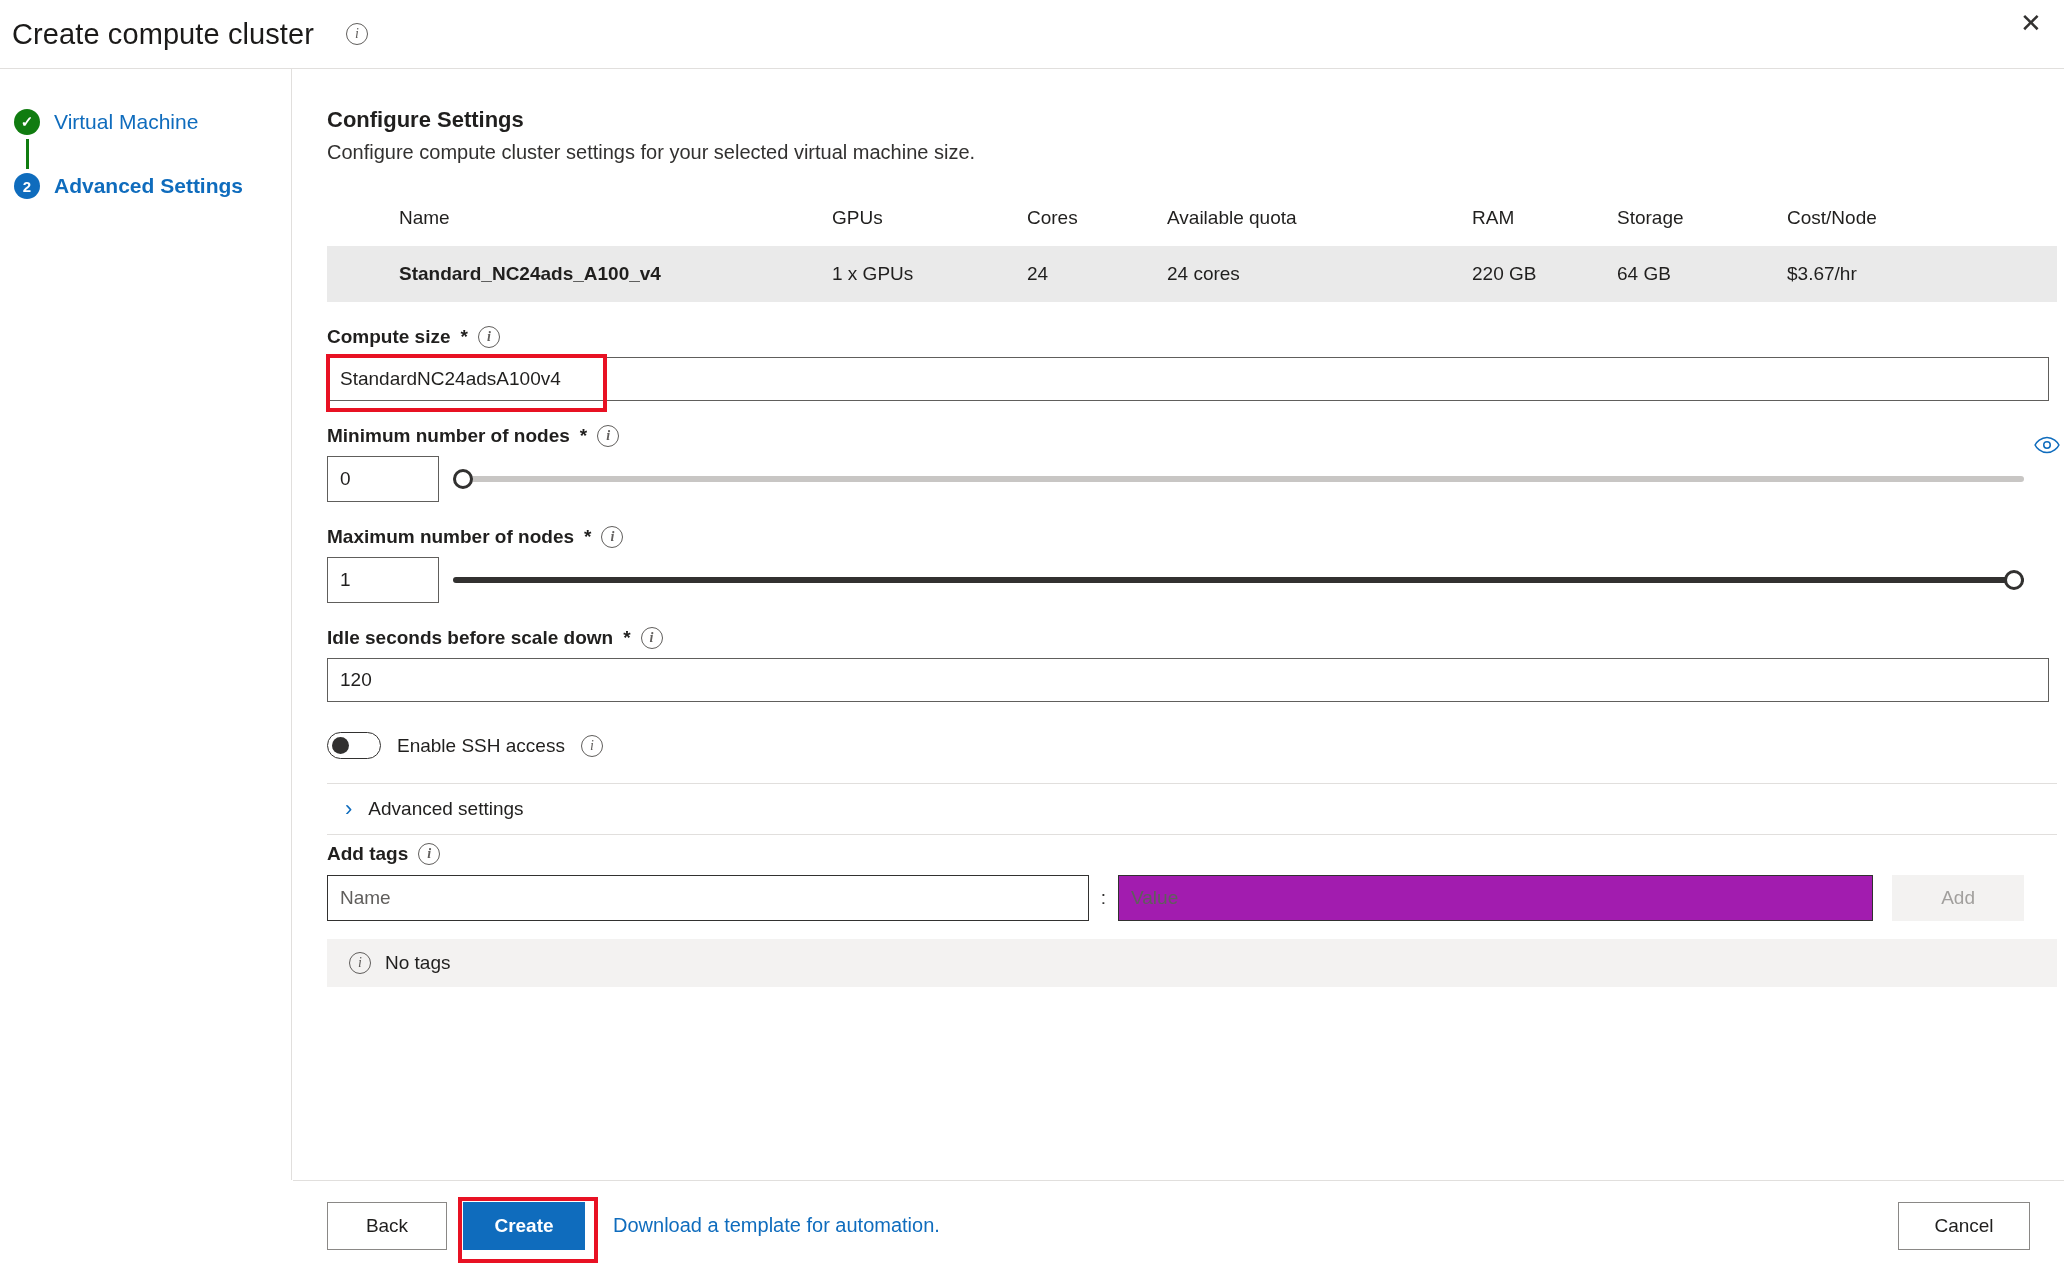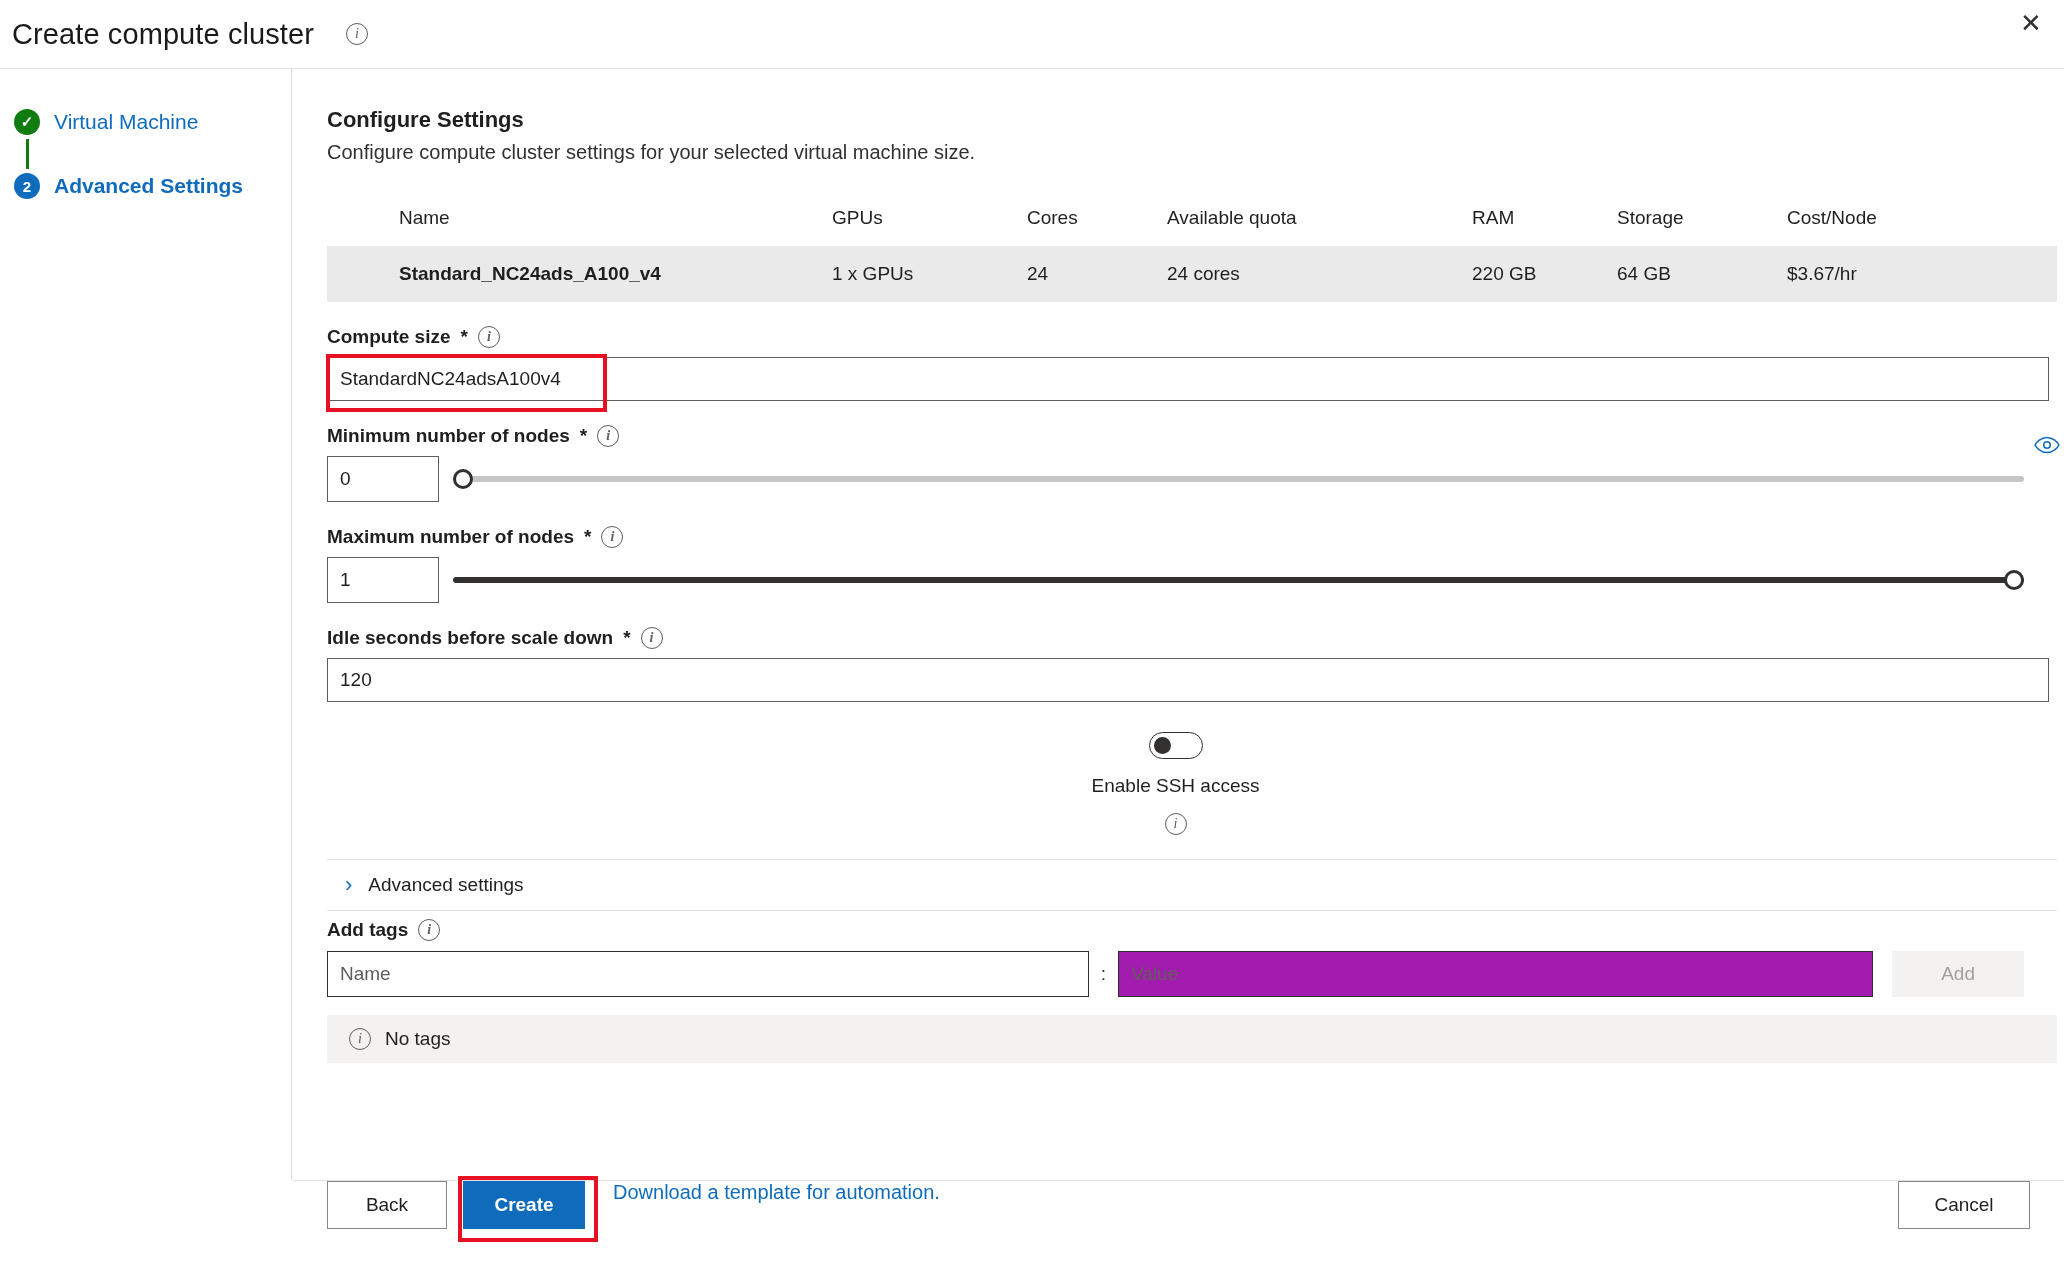--- a/index.html
+++ b/index.html
@@ -145,21 +145,21 @@
   .track.grey { background: #c8c6c4; }
   .track.dark { background: #323130; }
   .thumb {
     position: absolute; width: 20px; height: 20px; border-radius: 50%;
     background: #ffffff; border: 3px solid #323130;
   }
   .thumb.left { left: 0px; }
   .thumb.right { right: 0px; }
 
   
-  .toggle-row { display: flex; align-items: center; gap: 16px; margin-top: 30px; flex-direction: column; }
+  .toggle-row { display: flex; align-items: center; gap: 16px; margin-top: 30px; }
   .toggle {
     width: 54px; height: 27px; border-radius: 14px;
     border: 1.6px solid #323130; background: #ffffff;
     display: flex; align-items: center; padding: 0 4px; cursor: pointer;
   }
   .toggle-knob { width: 17px; height: 17px; border-radius: 50%; background: #323130; }
   .toggle-label { font-size: 19px; color: #201f1e; }
 
   .hr-line { width: 1730px; height: 1px; background: #e1dfdd; margin-top: 24px; }
   .adv-row {
@@ -195,21 +195,21 @@
   }
 
   
   .footer-line {
     position: absolute; top: 1180px; left: 293px; width: 1771px; height: 1px;
     background: #e1dfdd;
   }
   .footer {
     position: absolute; top: 1181px; left: 293px;
     width: 1771px; height: 89px;
-    display: flex; padding: 0 34px;
+    display: flex; align-items: center; padding: 0 34px;
   }
   .btn-back {
     width: 120px; height: 48px; background: #ffffff;
     border: 1px solid #8a8886; color: #201f1e; font-size: 19px;
     cursor: pointer; font-family: "Liberation Sans", sans-serif;
   }
   .create-wrap { position: relative; margin-left: 16px; }
   .btn-create {
     width: 122px; height: 48px; background: #0f6cbd;
     border: none; color: #ffffff; font-size: 19px; font-weight: 700;

